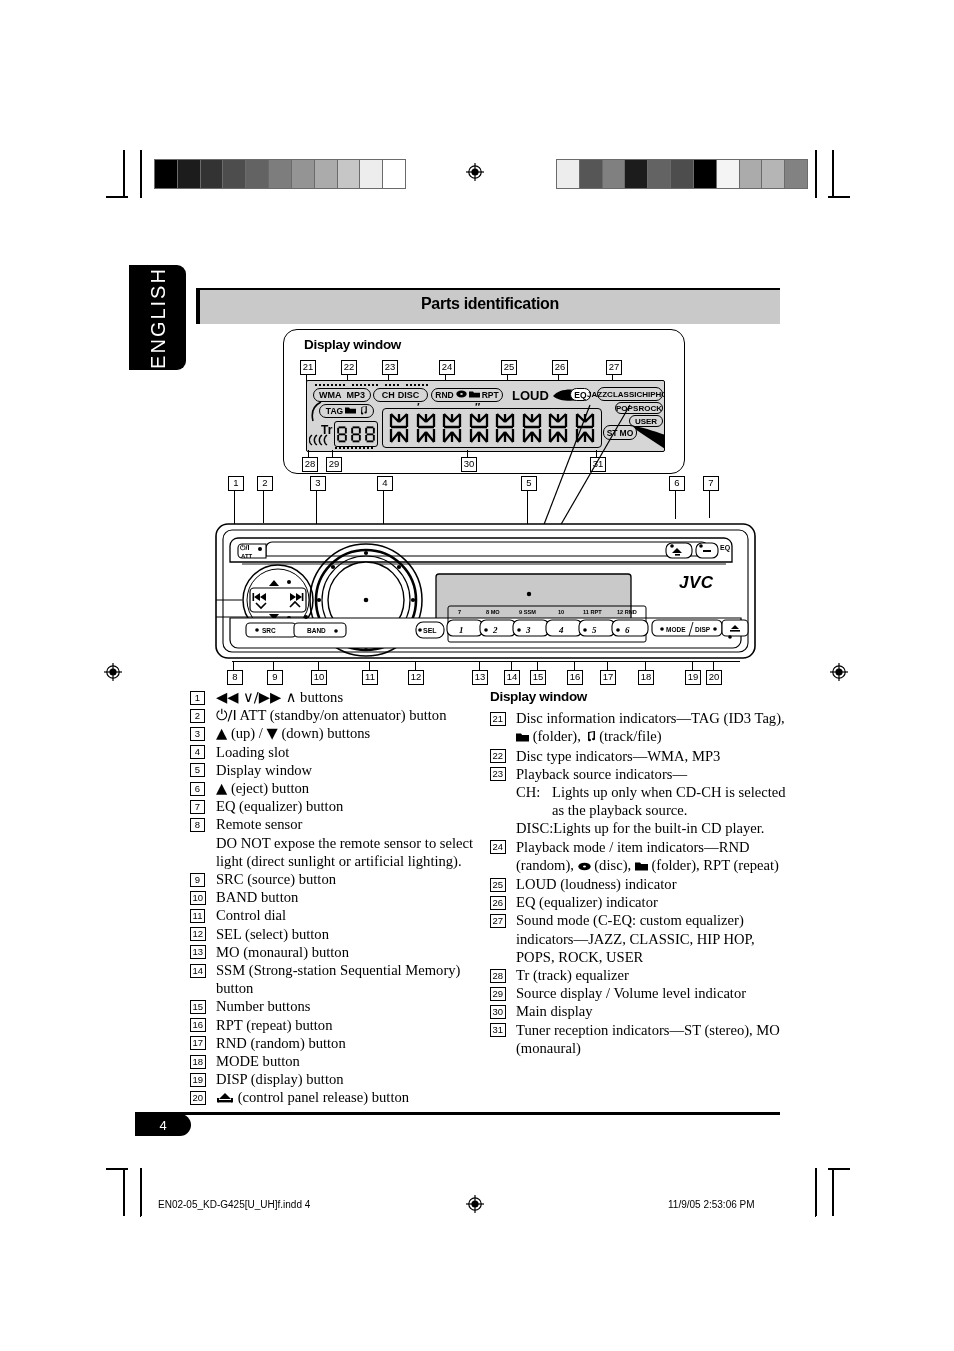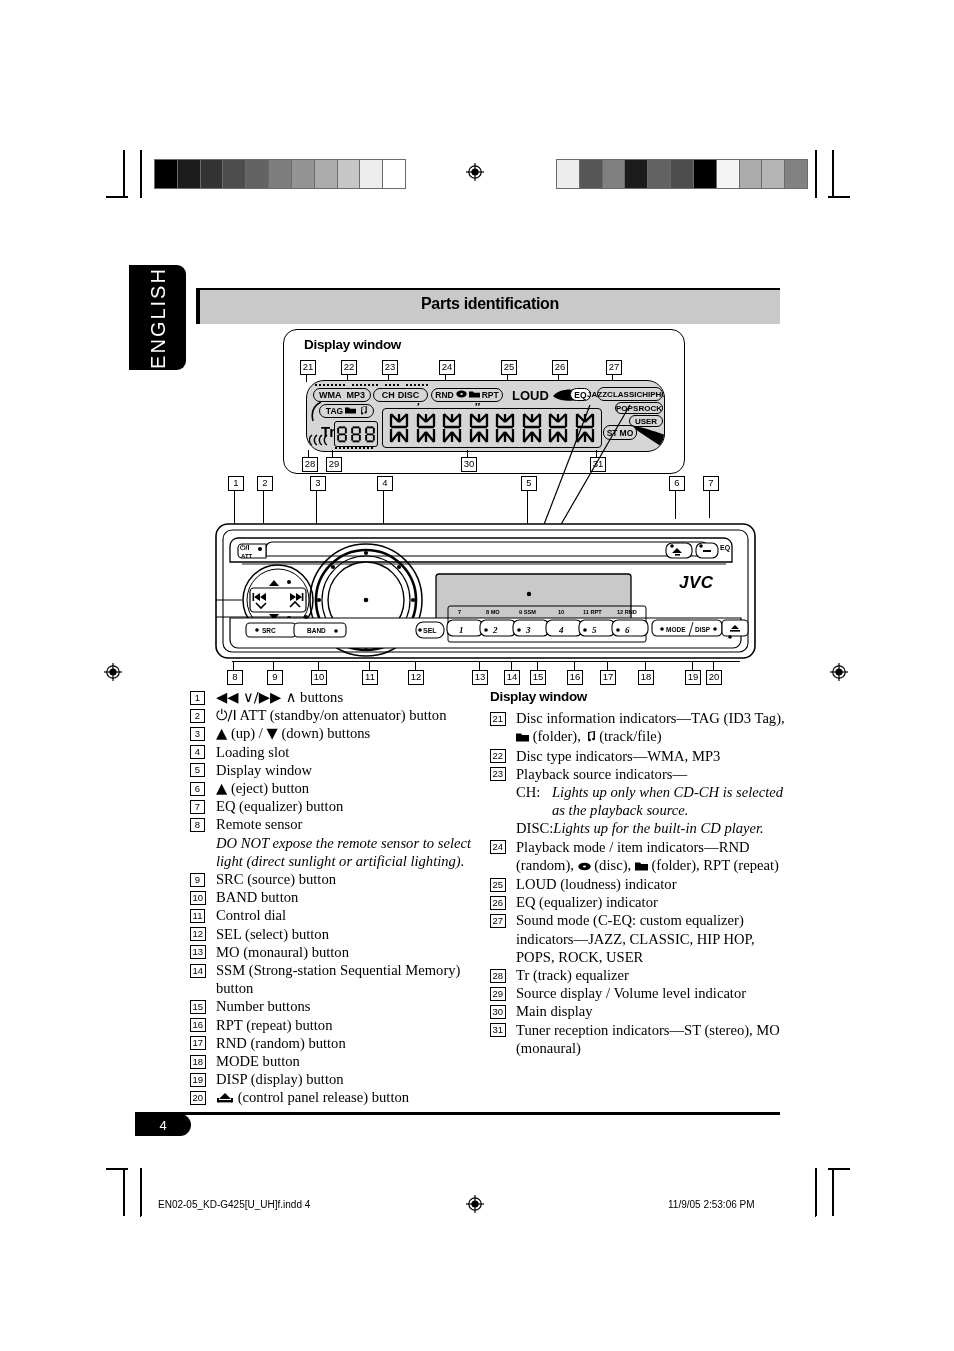--- a/index.html
+++ b/index.html
@@ -64,21 +64,21 @@
   }
   .disp-panel .hdr{
     position:absolute;left:20px;top:7px;
     font-family:"Liberation Sans",sans-serif;font-weight:bold;font-size:13.5px;
     letter-spacing:-0.3px;
   }
 
   
   .lcd{
     position:absolute;left:22px;top:50px;width:357px;height:70px;
-    border:1.4px solid #000;border-radius:18px;background:#d6d6d6;
+    border:1.4px solid #000;border-radius:2px;background:#d6d6d6;
     overflow:hidden;
   }
   .pill{
     position:absolute;border:1.2px solid #000;border-radius:7px;background:#d6d6d6;
     font-family:"Liberation Sans",sans-serif;font-weight:bold;
     display:flex;align-items:center;justify-content:center;
     color:#000;box-sizing:border-box;white-space:nowrap;
   }
   .plain{
     position:absolute;font-family:"Liberation Sans",sans-serif;font-weight:bold;
@@ -111,21 +111,21 @@
     font-family:"Liberation Sans",sans-serif;font-weight:bold;font-size:13.5px;
     letter-spacing:-0.3px;margin-bottom:3px;
   }
   .item{position:relative;padding-left:26px;margin-bottom:0px;}
   .item .n{
     position:absolute;left:0;top:2.5px;
     border:1px solid #000;background:#fff;
     font-family:"Liberation Sans",sans-serif;font-size:9.5px;line-height:12px;
     height:12px;min-width:10px;padding:0 1.5px;text-align:center;
   }
-  .it{font-style:italic;}
+  .it{}
   .sym{font-family:"DejaVu Sans",sans-serif;}
 
   
   .pg-rule{position:absolute;left:135px;top:1112px;width:645px;height:2.5px;background:#000;}
   .pg-badge{
     position:absolute;left:135px;top:1114px;width:56px;height:22px;
     background:#000;border-radius:0 11px 11px 0;
     color:#fff;font-family:"Liberation Sans",sans-serif;font-size:13px;
     display:flex;align-items:center;justify-content:center;
   }
@@ -319,21 +319,21 @@
           <svg width="9" height="9" viewBox="0 0 9 9">
               <path d="M3 7.5a1.2 1 0 1 0 1.2-1V1.4l3.4-.9v5a1.2 1 0 1 0 1.2 1V0L3.4.9z" fill="#000"></path>
             </svg>
         </span>
       </div>
 
       <svg style="position:absolute;left:2px;top:20px;" width="14" height="22" viewBox="0 0 14 22">
         <path d="M12 1 C4 5, 2 12, 4 20" fill="none" stroke="#000" stroke-width="1.6"></path>
       </svg>
 
-      <div class="plain" style="left:14px;top:42px;font-size:15px;text-align:right;">Tr</div>
+      <div class="plain" style="left:14px;top:42px;font-size:12px;text-align:right;">Tr</div>
       <svg style="position:absolute;left:2px;top:52px;" width="28" height="14" viewBox="0 0 28 14">
         <path d="M3 12 A6 6 0 0 1 3 2" fill="none" stroke="#000" stroke-width="1.4"></path>
         <path d="M8 12 A6 6 0 0 1 8 2" fill="none" stroke="#000" stroke-width="1.4"></path>
         <path d="M13 12 A6 6 0 0 1 13 2" fill="none" stroke="#000" stroke-width="1.4"></path>
         <path d="M18 12 A6 6 0 0 1 18 2" fill="none" stroke="#000" stroke-width="1.4"></path>
       </svg>
 
       <div style="position:absolute;left:27px;top:40px;width:42px;height:24px;border:1.1px solid #000;border-radius:3px;display:flex;align-items:center;justify-content:space-around;">
         <svg width="10" height="17" viewBox="0 0 10 17">
           <g fill="#000">

